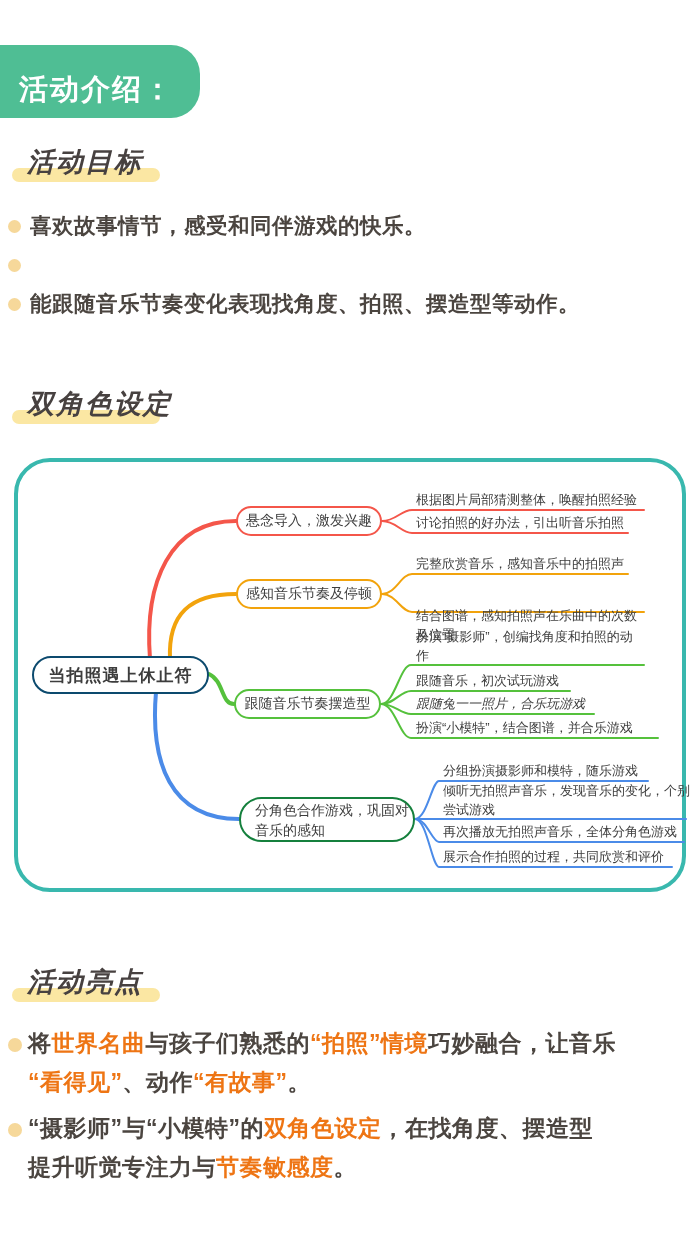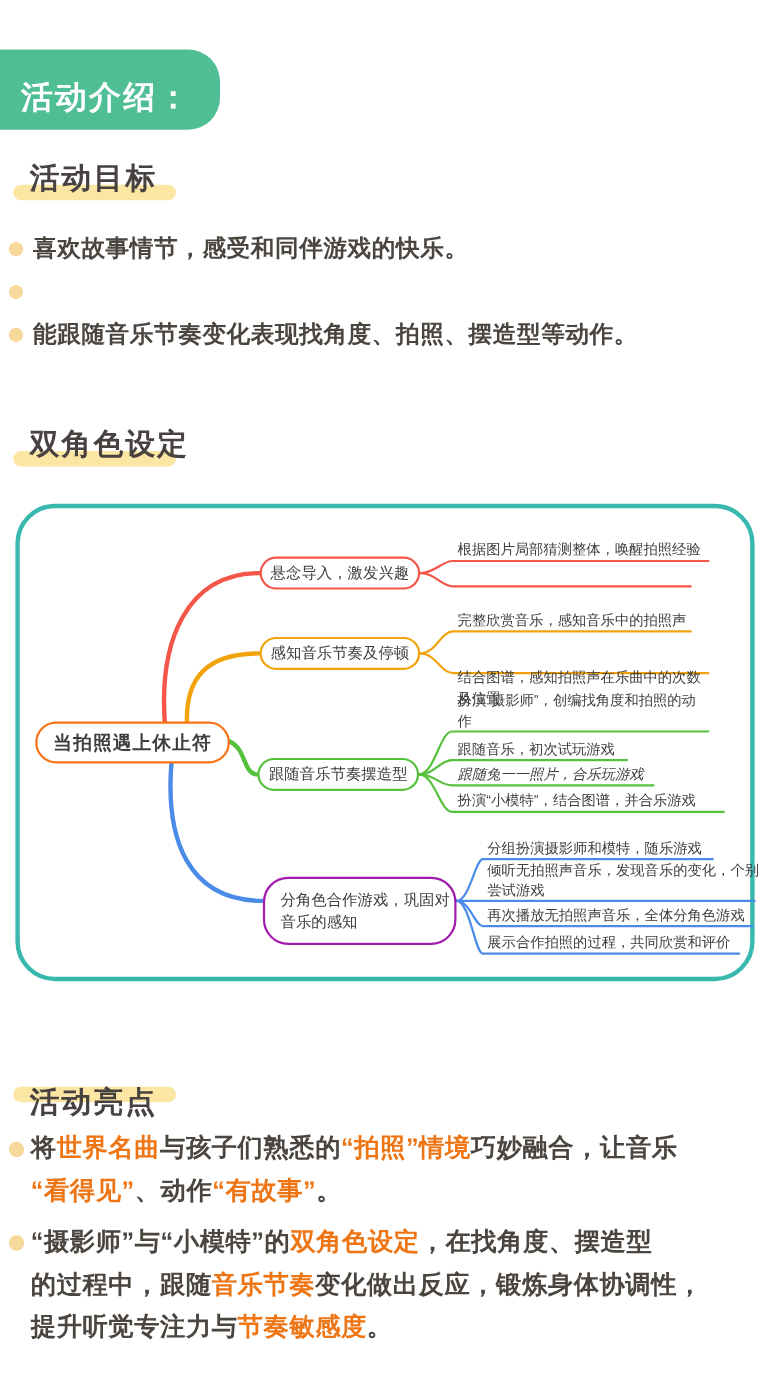--- a/index.html
+++ b/index.html
@@ -6,42 +6,42 @@
   body{font-family:"Liberation Sans","DejaVu Sans",sans-serif;width:700px;}
   .page{position:relative;width:700px;height:1252px;background:#fff;overflow:hidden;}
 
   
   .badge{position:absolute;left:0;top:45px;height:57px;line-height:57px;
     background:#4fbe94;color:#fff;font-size:29px;font-weight:bold;
     padding:16px 26px 0 19px;border-radius:0 29px 29px 0;letter-spacing:2px;}
 
   
   .heading{position:absolute;font-size:27px;font-weight:bold;color:#474140;
-    letter-spacing:2px;z-index:2;}
+    letter-spacing:2px;z-index:2;font-style:italic;}
   .hl-bar{position:absolute;height:14px;background:#fbe7a3;border-radius:8px;z-index:1;}
 
   
   .goals{position:absolute;left:8px;top:207px;width:684px;}
   .g-row{display:flex;align-items:flex-start;height:39px;}
   .dot{width:13px;height:13px;border-radius:50%;background:#f6d89a;flex:0 0 13px;margin:13px 9px 0 0;}
   .g-text{font-size:21.5px;font-weight:bold;color:#4b4540;line-height:39px;white-space:nowrap;letter-spacing:0.5px;}
 
   
   .mindmap{position:absolute;left:14px;top:458px;width:672px;height:434px;
     border:4px solid #39b8ae;border-radius:36px;box-sizing:border-box;background:#fff;}
   .mm-svg{position:absolute;left:0;top:0;width:672px;height:434px;}
   .mm-box{position:absolute;background:#fff;box-sizing:border-box;display:flex;
     align-items:center;justify-content:center;color:#3d3d3d;white-space:nowrap;}
-  .mm-root{left:14px;top:194px;width:177px;height:38px;border:2px solid #f97316;
+  .mm-root{left:14px;top:194px;width:177px;height:38px;border:2px solid #0c4a6e;
     border-radius:20px;font-size:17px;font-weight:bold;letter-spacing:1px;}
   .mm-branch{height:30px;border-radius:16px;font-size:14px;border-width:2px;border-style:solid;}
   .mm-b1{left:218px;top:44px;width:146px;border-color:#f4564a;}
   .mm-b2{left:218px;top:117px;width:146px;border-color:#f2a30c;}
   .mm-b3{left:216px;top:227px;width:147px;border-color:#55c13c;}
-  .mm-b4{left:221px;top:335px;width:176px;height:62px;border:2px solid #a21caf;
+  .mm-b4{left:221px;top:335px;width:176px;height:45px;border:2px solid #15803d;
     border-radius:23px;font-size:14px;justify-content:flex-start;padding-left:14px;
     line-height:20px;white-space:normal;text-align:left;}
   .leaf{position:absolute;font-size:13px;line-height:19px;color:#3d3d3d;white-space:nowrap;}
   .leaf.wrap{white-space:normal;}
 
   
   .hi-bullets{position:absolute;left:8px;top:1024px;width:684px;}
   .hi-row{display:flex;align-items:flex-start;}
   .hi-row + .hi-row{margin-top:7px;}
   .hi-dot{width:14px;height:14px;border-radius:50%;background:#f6d89a;flex:0 0 14px;margin:14px 6px 0 0;}
@@ -103,46 +103,46 @@
     </svg>
 
     <div class="mm-box mm-root">当拍照遇上休止符</div>
 
     <div class="mm-box mm-branch mm-b1">悬念导入，激发兴趣</div>
     <div class="mm-box mm-branch mm-b2">感知音乐节奏及停顿</div>
     <div class="mm-box mm-branch mm-b3">跟随音乐节奏摆造型</div>
     <div class="mm-box mm-b4">分角色合作游戏，巩固对音乐的感知</div>
 
     <div class="leaf" style="left:398px;top:28px;">根据图片局部猜测整体，唤醒拍照经验</div>
+    <div class="leaf" style="left:398px;top:51px;">讨论拍照的好办法，引出听音乐拍照</div>
     <div class="leaf" style="left:398px;top:92px;">完整欣赏音乐，感知音乐中的拍照声</div>
     <div class="leaf wrap" style="left:398px;top:108px;width:226px;margin-top:36px;">结合图谱，感知拍照声在乐曲中的次数及位置</div>
     <div class="leaf wrap" style="left:398px;top:165px;width:226px;">扮演“摄影师”，创编找角度和拍照的动作</div>
     <div class="leaf" style="left:398px;top:209px;">跟随音乐，初次试玩游戏</div>
     <div class="leaf" style="left:398px;top:232px;font-style:italic;">跟随兔一一照片，合乐玩游戏</div>
     <div class="leaf" style="left:398px;top:256px;">扮演“小模特”，结合图谱，并合乐游戏</div>
     <div class="leaf" style="left:425px;top:299px;">分组扮演摄影师和模特，随乐游戏</div>
     <div class="leaf" style="left:425px;top:360px;">再次播放无拍照声音乐，全体分角色游戏</div>
     <div class="leaf wrap" style="left:425px;top:319px;width:252px;">倾听无拍照声音乐，发现音乐的变化，个别尝试游戏</div>
     <div class="leaf" style="left:425px;top:385px;">展示合作拍照的过程，共同欣赏和评价</div>
   </div>
 
-  <div class="heading" style="left:27px;top:964px;margin-top:20px;">活动亮点</div>
+  <div class="heading" style="left:27px;top:964px;">活动亮点</div>
   <div class="hl-bar" style="left:12px;top:988px;width:148px;"></div>
 
   <div class="hi-bullets">
     <div class="hi-row">
       <div class="hi-dot"></div>
       <div class="hi-text">
           <div><span class="seg-d">将</span><span class="seg-o">世界名曲</span><span class="seg-d">与孩子们熟悉的</span><span class="seg-o">“拍照”情境</span><span class="seg-d">巧妙融合，让音乐</span></div>
           <div><span class="seg-o">“看得见”</span><span class="seg-d">、动作</span><span class="seg-o">“有故事”</span><span class="seg-d">。</span></div>
         </div>
     </div>
     <div class="hi-row">
       <div class="hi-dot"></div>
       <div class="hi-text">
           <div><span class="seg-d">“摄影师”与“小模特”的</span><span class="seg-o">双角色设定</span><span class="seg-d">，在找角度、摆造型</span></div>
-          <div><span class="seg-d">的过程中，跟随</span><span class="seg-o">音乐节奏</span><span class="seg-d">变化做出反应，锻炼身体协调性，</span></div>
           <div><span class="seg-d">提升听觉专注力与</span><span class="seg-o">节奏敏感度</span><span class="seg-d">。</span></div>
         </div>
     </div>
   </div>
 
 </div>
 
 </body></html>

